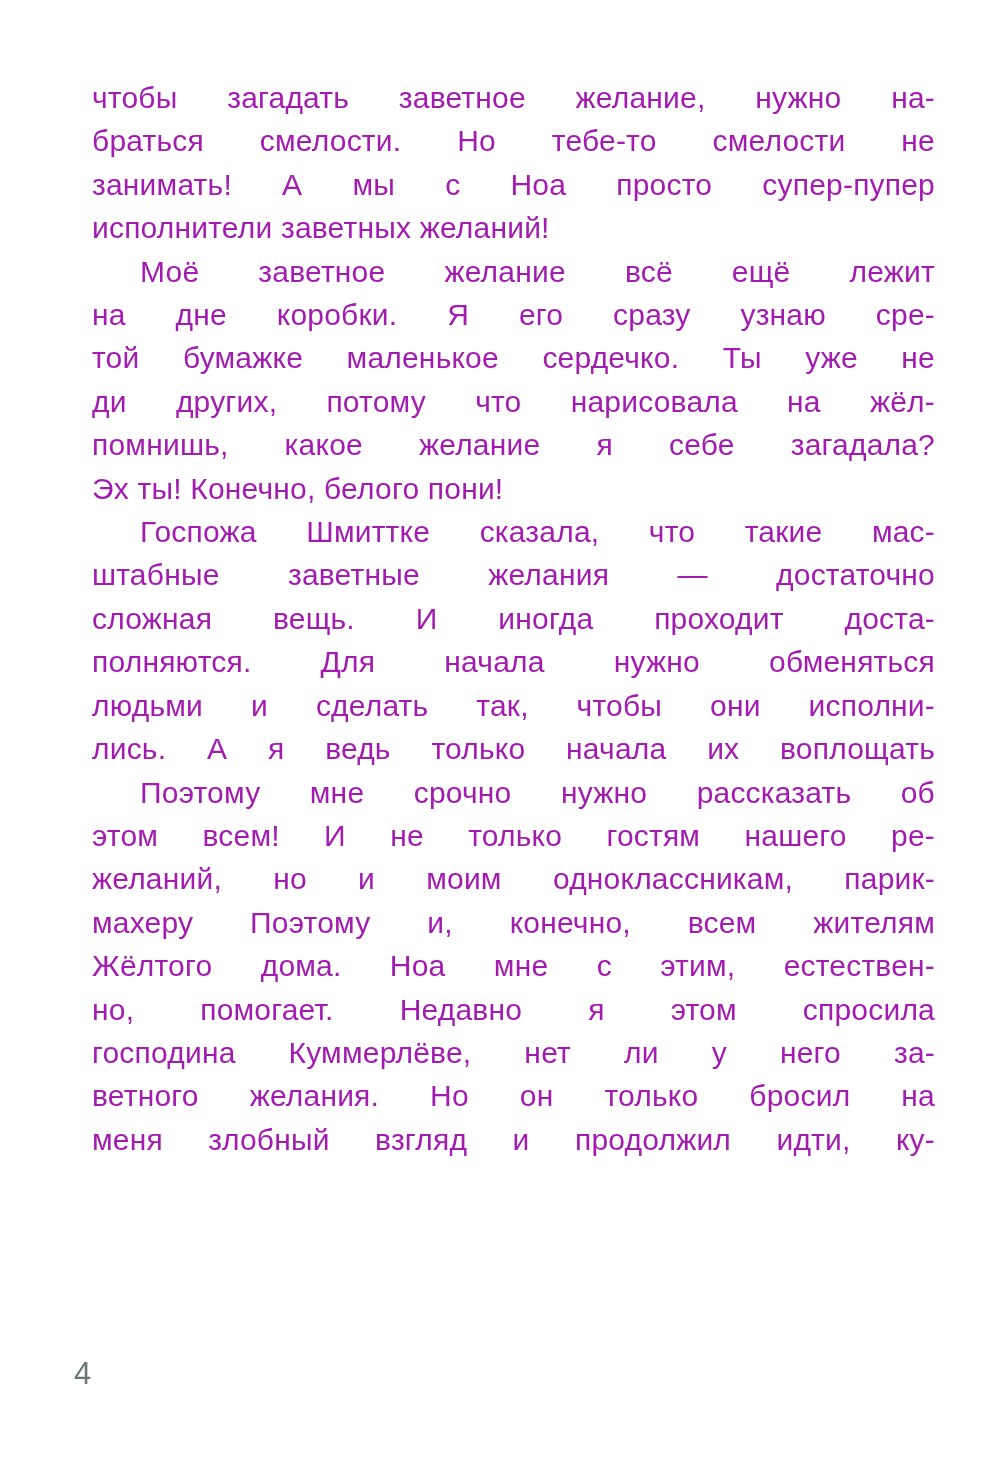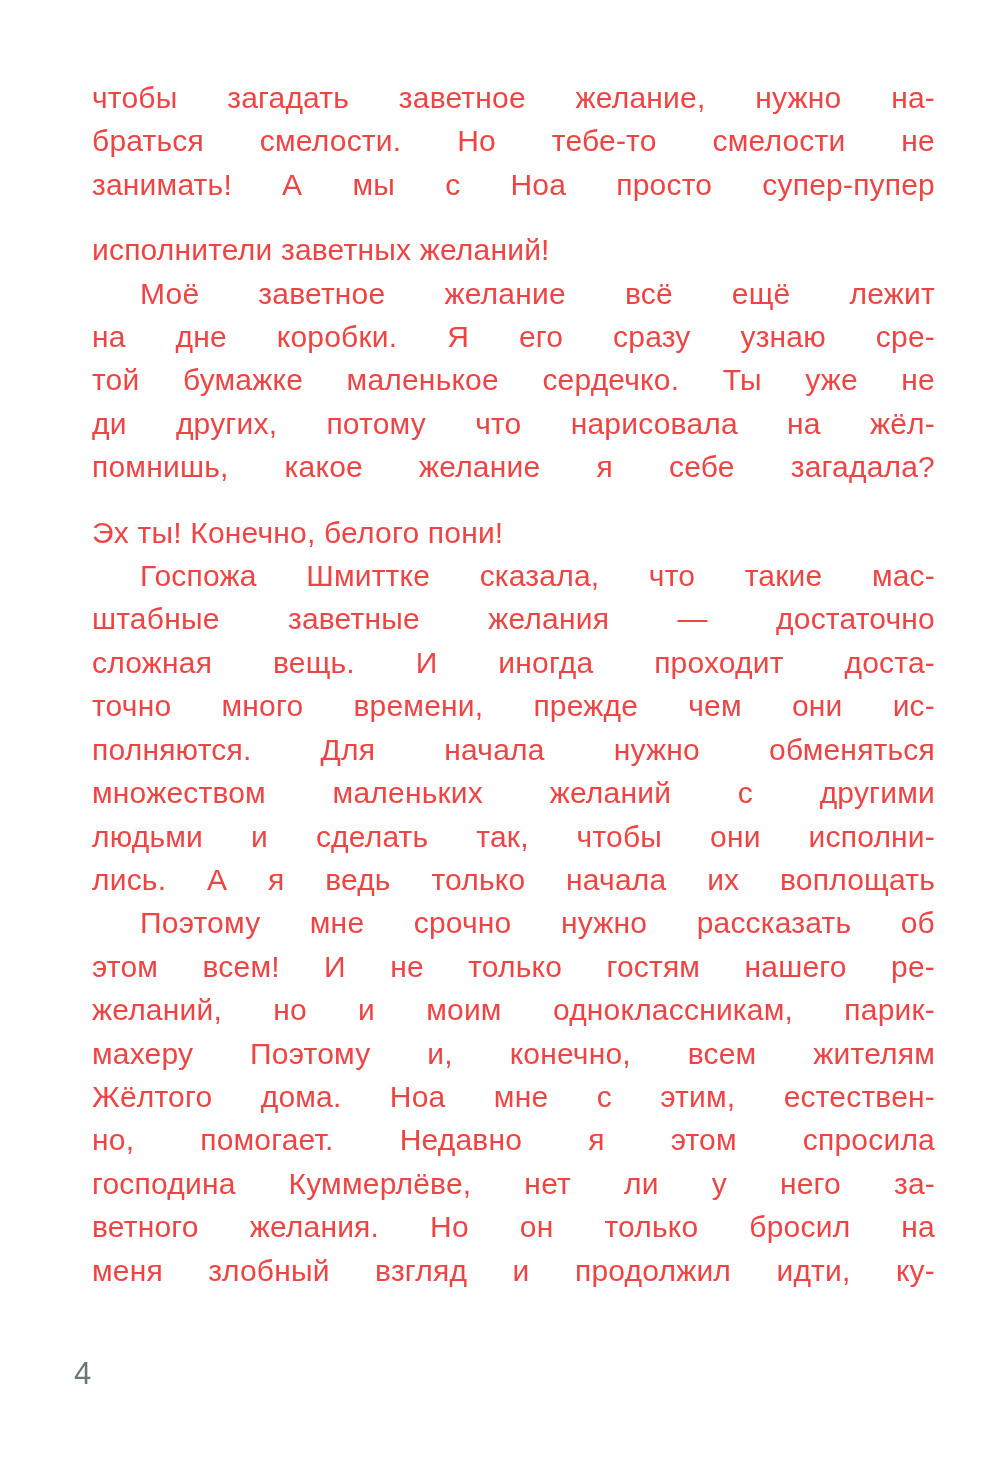--- a/index.html
+++ b/index.html
@@ -17,35 +17,34 @@
   .page {
     position: absolute;
     inset: 0;
     background: #ffffff;
   }
   .text-block {
     position: absolute;
     left: 92px;
     top: 76px;
     width: 843px;
-    color: #ef4444;
+    color: #a21caf;
     font-size: 30px;
     line-height: 43.4px;
     letter-spacing: 0.2px;
   }
   .paragraph { margin: 0; padding: 0; }
   .line {
     text-align: justify;
     text-align-last: justify;
     -moz-text-align-last: justify;
   }
   .line.last {
     text-align: left;
     text-align-last: left;
-    margin-top: 22px;
     -moz-text-align-last: left;
   }
   .line.indent {
     text-indent: 48px;
   }
   .page-number {
     position: absolute;
     left: 74px;
     top: 1352px;
     color: #6b7871;
@@ -73,23 +72,21 @@
       <div class="line">той бумажке маленькое сердечко. Ты уже не</div>
       <div class="line">ди других, потому что нарисовала на жёл-</div>
       <div class="line">помнишь, какое желание я себе загадала?</div>
       <div class="line last">Эх ты! Конечно, белого пони!</div>
     </div>
 
     <div class="paragraph">
       <div class="line indent">Госпожа Шмиттке сказала, что такие мас-</div>
       <div class="line">штабные заветные желания — достаточно</div>
       <div class="line">сложная вещь. И иногда проходит доста-</div>
-      <div class="line">точно много времени, прежде чем они ис-</div>
       <div class="line">полняются. Для начала нужно обменяться</div>
-      <div class="line">множеством маленьких желаний с другими</div>
       <div class="line">людьми и сделать так, чтобы они исполни-</div>
       <div class="line">лись. А я ведь только начала их воплощать</div>
     </div>
 
     <div class="paragraph">
       <div class="line indent">Поэтому мне срочно нужно рассказать об</div>
       <div class="line">этом всем! И не только гостям нашего ре-</div>
       <div class="line">желаний, но и моим одноклассникам, парик-</div>
       <div class="line">махеру Поэтому и, конечно, всем жителям</div>
       <div class="line">Жёлтого дома. Ноа мне с этим, естествен-</div>

